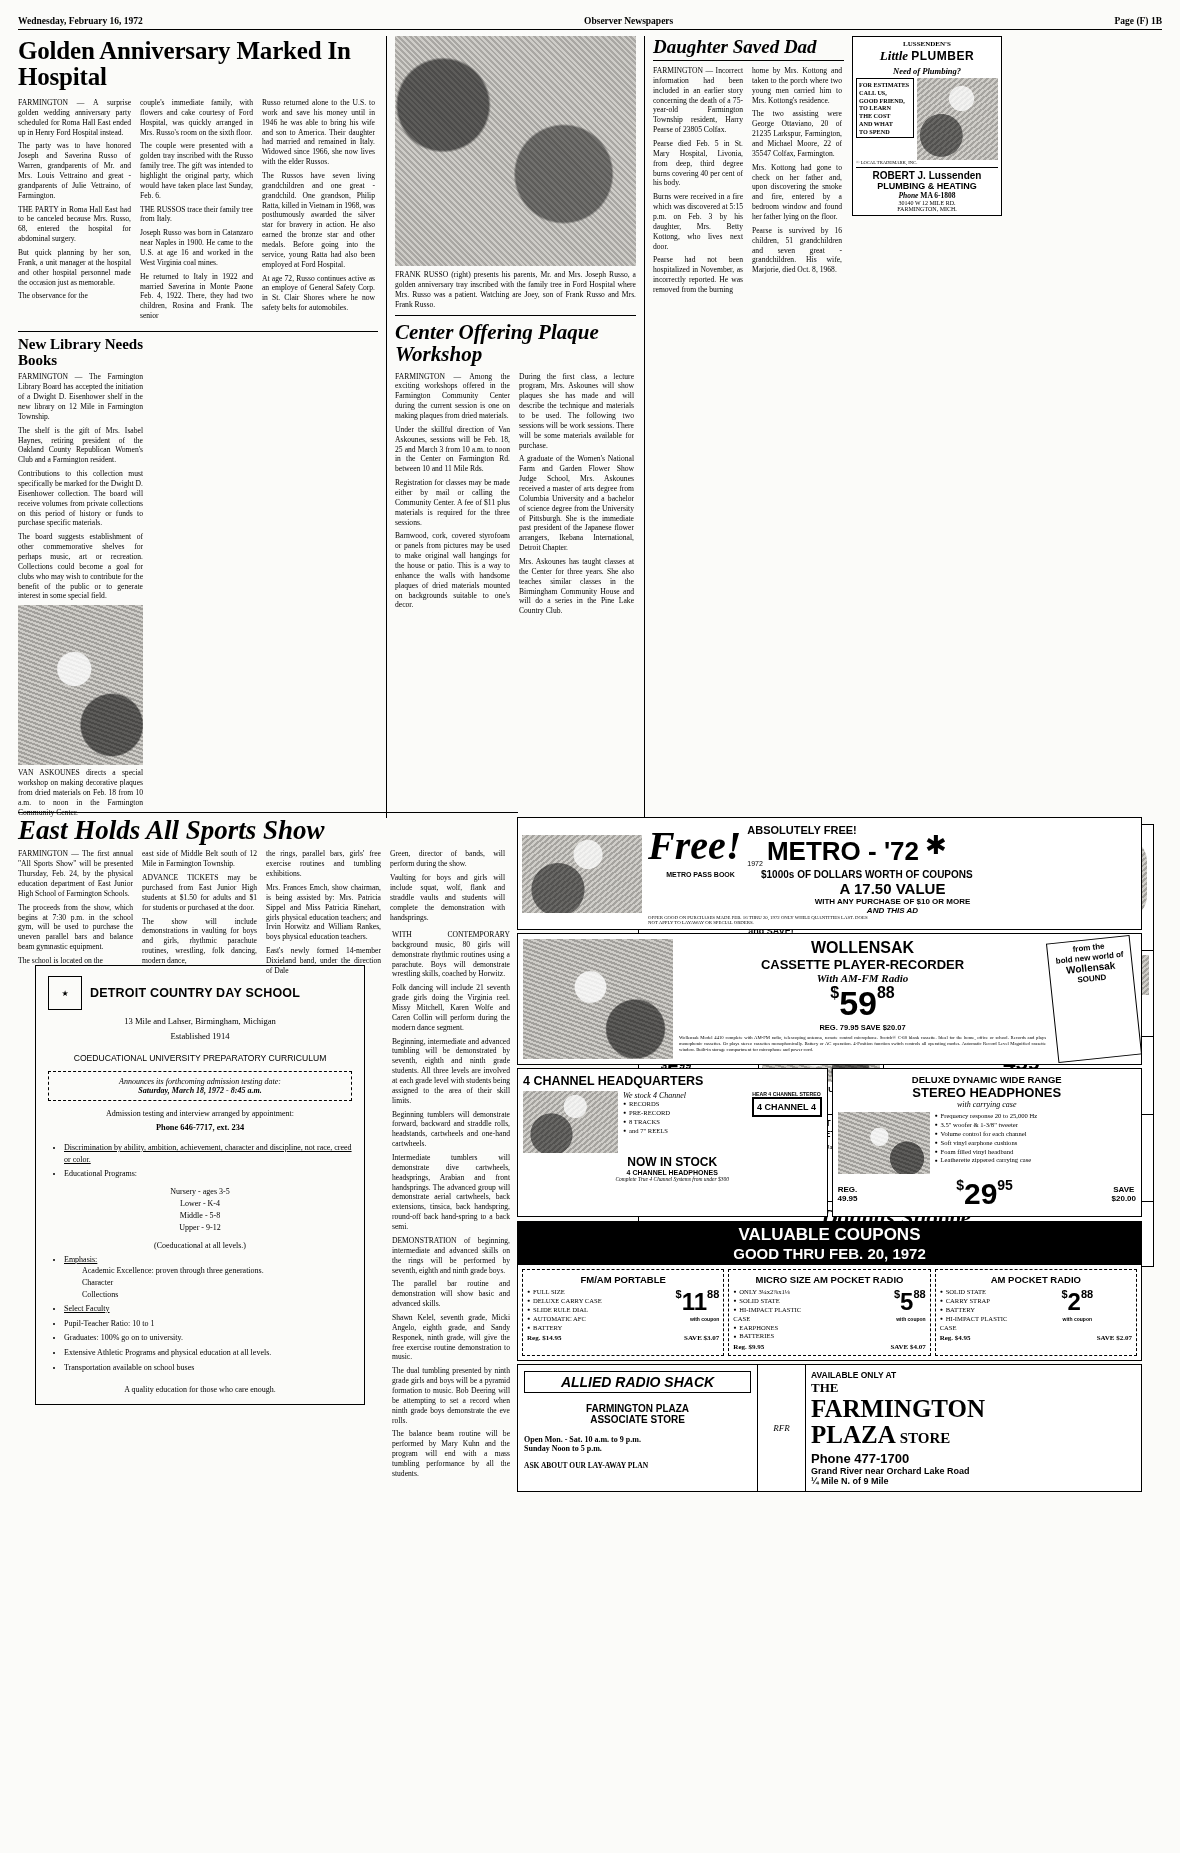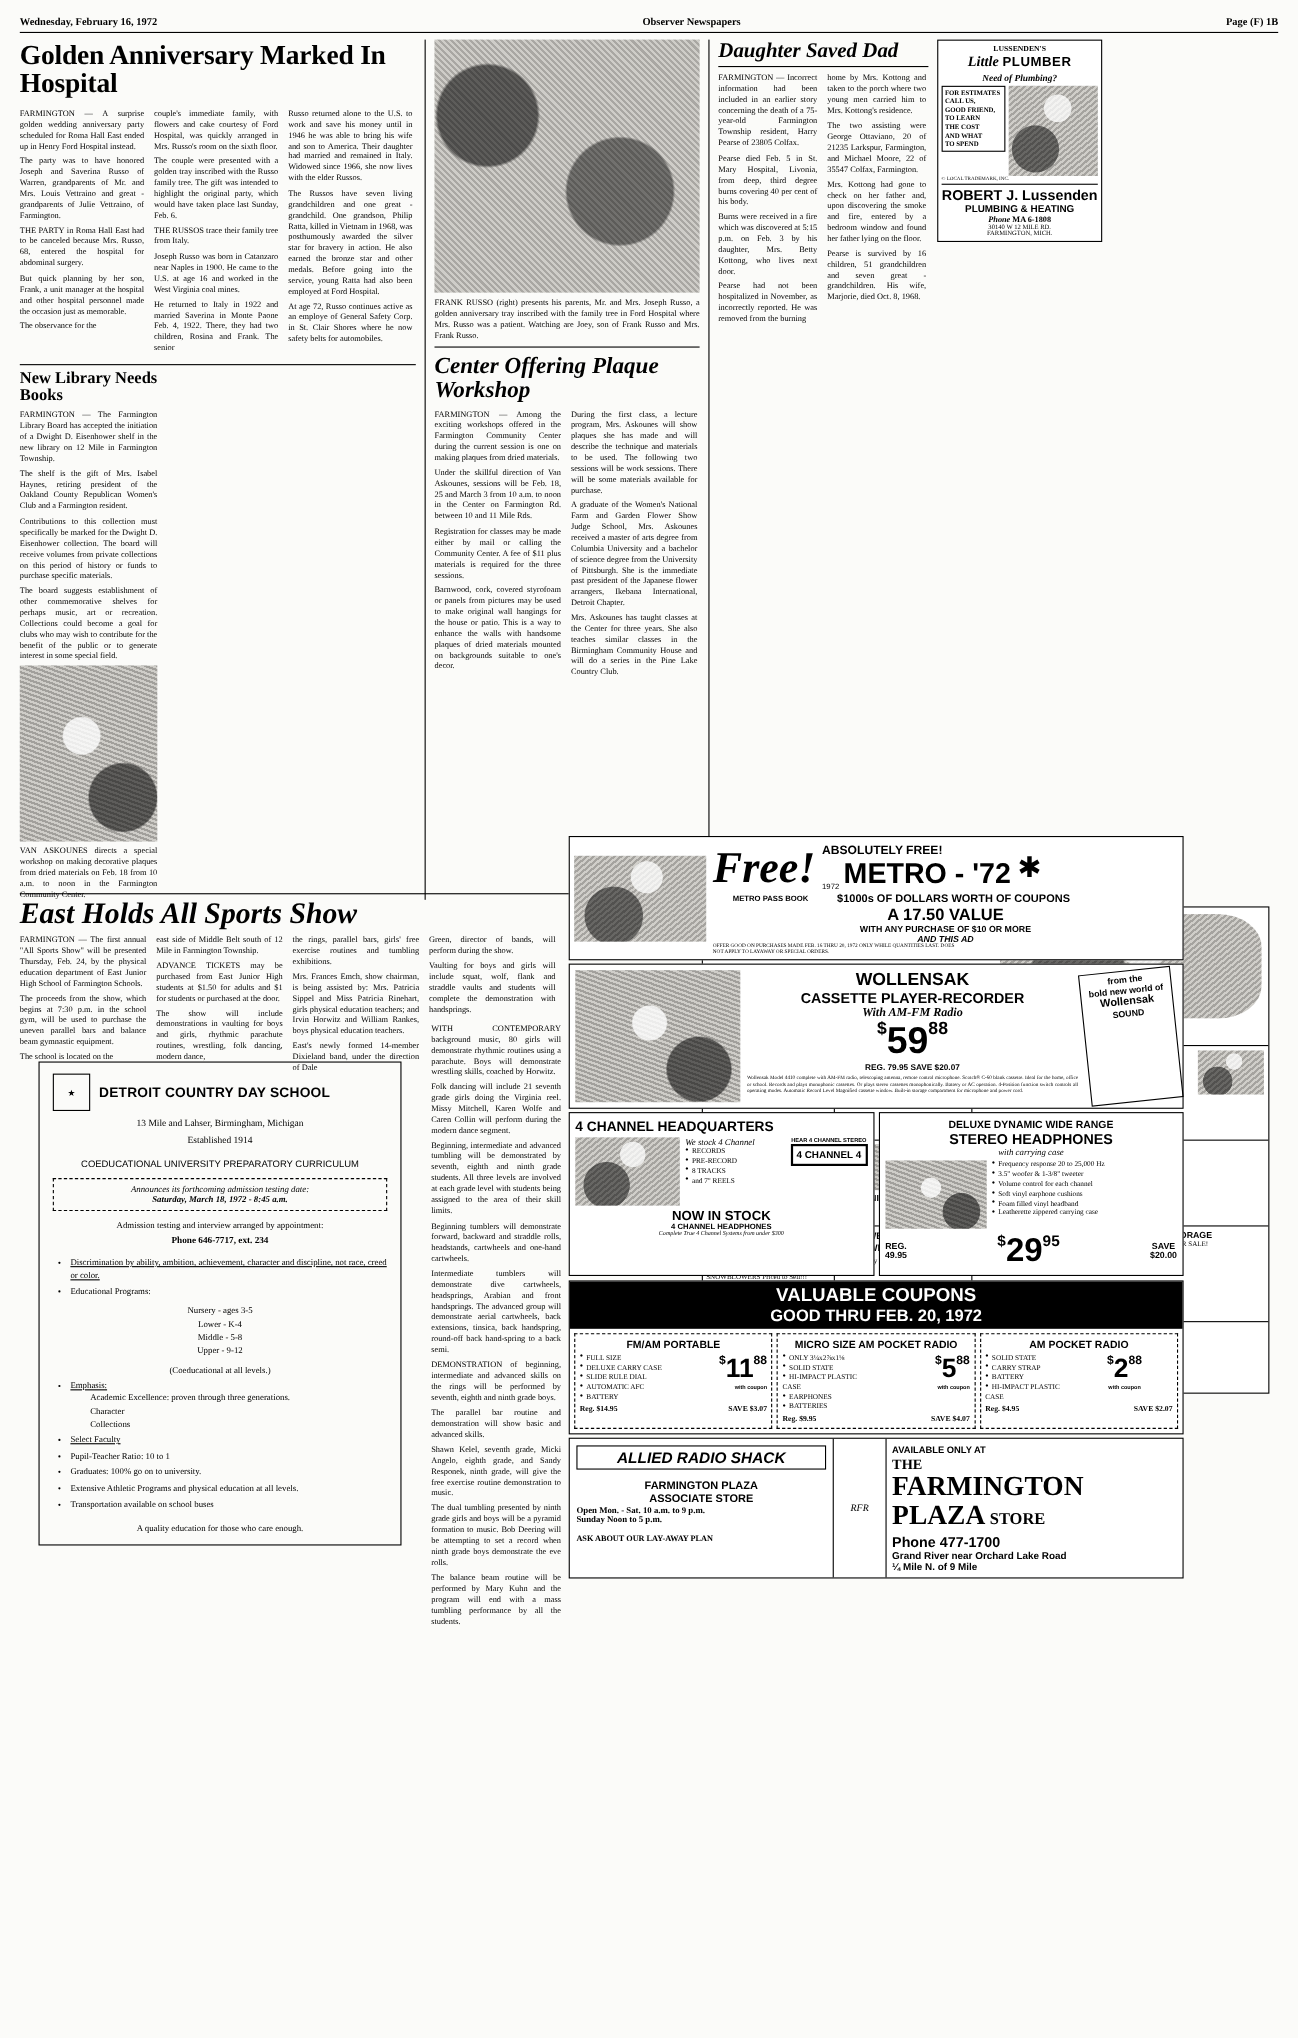--- a/index.html
+++ b/index.html
@@ -209,21 +209,21 @@
             <div>TO LEARN</div>
             <div>THE COST</div>
             <div>AND WHAT</div>
             <div>TO SPEND</div>
           </div>
           <div class="photo p2" style="flex:1; height:82px;"></div>
         </div>
         <div style="font-size:4.6px; text-align:left;">© LOCAL TRADEMARK, INC.</div>
         <div class="rule-thin" style="margin:2px 0;"></div>
         <div class="center">
-          <div class="sans b" style="font-size:13px;">ROBERT J. Lussenden</div>
+          <div class="sans b" style="font-size:10px;">ROBERT J. Lussenden</div>
           <div class="sans b" style="font-size:9px;">PLUMBING &amp; HEATING</div>
           <div style="font-size:7.5px; font-weight:bold;">
             <span class="scr">Phone</span>
             <span>MA 6-1808</span>
           </div>
           <div style="font-size:6px;">30140 W 12 MILE RD.</div>
           <div style="font-size:6px;">FARMINGTON, MICH.</div>
         </div>
       </div>
     </div>
@@ -408,21 +408,21 @@
         <li><span class="u">Select Faculty</span></li>
         <li>Pupil-Teacher Ratio: 10 to 1</li>
         <li>Graduates: 100% go on to university.</li>
         <li>Extensive Athletic Programs and physical education at all levels.</li>
         <li>Transportation available on school buses</li>
       </ul>
       <div class="center" style="font-size:8px; margin-top:12px;">A quality education for those who care enough.</div>
     </div>
   </div>
 
-  <div style="position:absolute; left:517px; top:760px; width:559px;">
+  <div style="position:absolute; left:517px; top:817px; width:625px;">
 
     <div class="ad" style="padding:4px; display:flex; align-items:center; gap:6px;">
       <div class="photo p2" style="width:120px; height:78px;"></div>
       <div style="flex:1;">
         <div style="display:flex; align-items:center; gap:6px;">
           <div class="freebig">Free!</div>
           <div>
             <div class="sans b" style="font-size:11px;">ABSOLUTELY FREE!</div>
             <div style="display:flex; align-items:flex-end; gap:4px;">
               <div class="sans" style="font-size:7px;">1972</div>
@@ -586,21 +586,21 @@
           </div>
         </div>
       </div>
     </div>
 
     <div class="ad" style="margin-top:3px; display:flex;">
       <div style="width:240px; padding:6px; border-right:1.4px solid #000;">
         <div class="radioshack center" style="font-size:14px; border:1.6px solid #000; padding:2px;">ALLIED RADIO SHACK</div>
         <div class="sans b center" style="font-size:10px; margin-top:10px;">FARMINGTON PLAZA</div>
         <div class="sans b center" style="font-size:10px;">ASSOCIATE STORE</div>
-        <div class="b" style="font-size:8px; ">Open Mon. - Sat. 10 a.m. to 9 p.m.</div>
+        <div class="b" style="font-size:8px; margin-top:10px;">Open Mon. - Sat. 10 a.m. to 9 p.m.</div>
         <div class="b" style="font-size:8px;">Sunday Noon to 5 p.m.</div>
         <div class="b" style="font-size:7.5px; margin-top:8px;">ASK ABOUT OUR LAY-AWAY PLAN</div>
       </div>
       <div style="width:48px; display:flex; align-items:center; justify-content:center; font-size:9px; font-style:italic; border-right:1.4px solid #000;">RFR</div>
       <div style="flex:1; padding:5px; text-align:left;">
         <div class="sans b" style="font-size:8.5px;">AVAILABLE ONLY AT</div>
         <div class="farmington-store" style="font-size:13px;">THE</div>
         <div class="farmington-store" style="font-size:25px; line-height:1;">FARMINGTON</div>
         <div>
           <span class="farmington-store" style="font-size:25px;">PLAZA</span>

